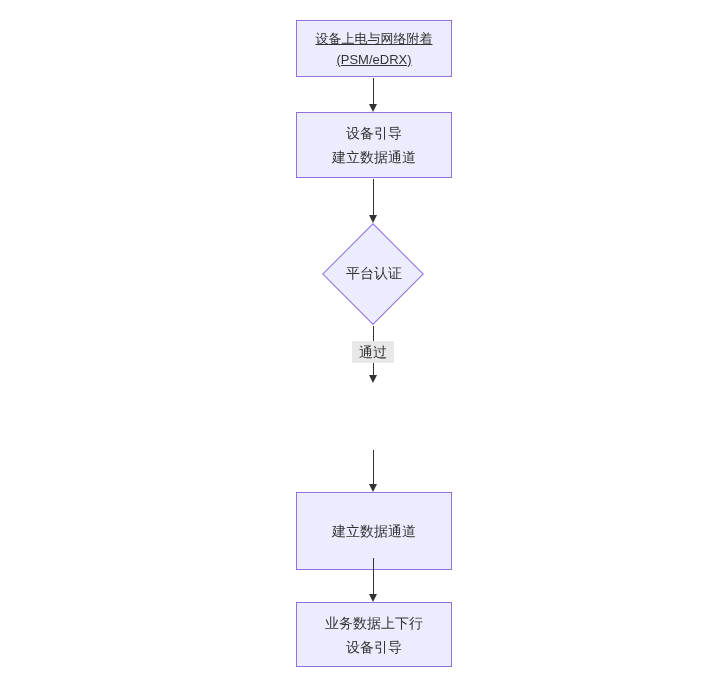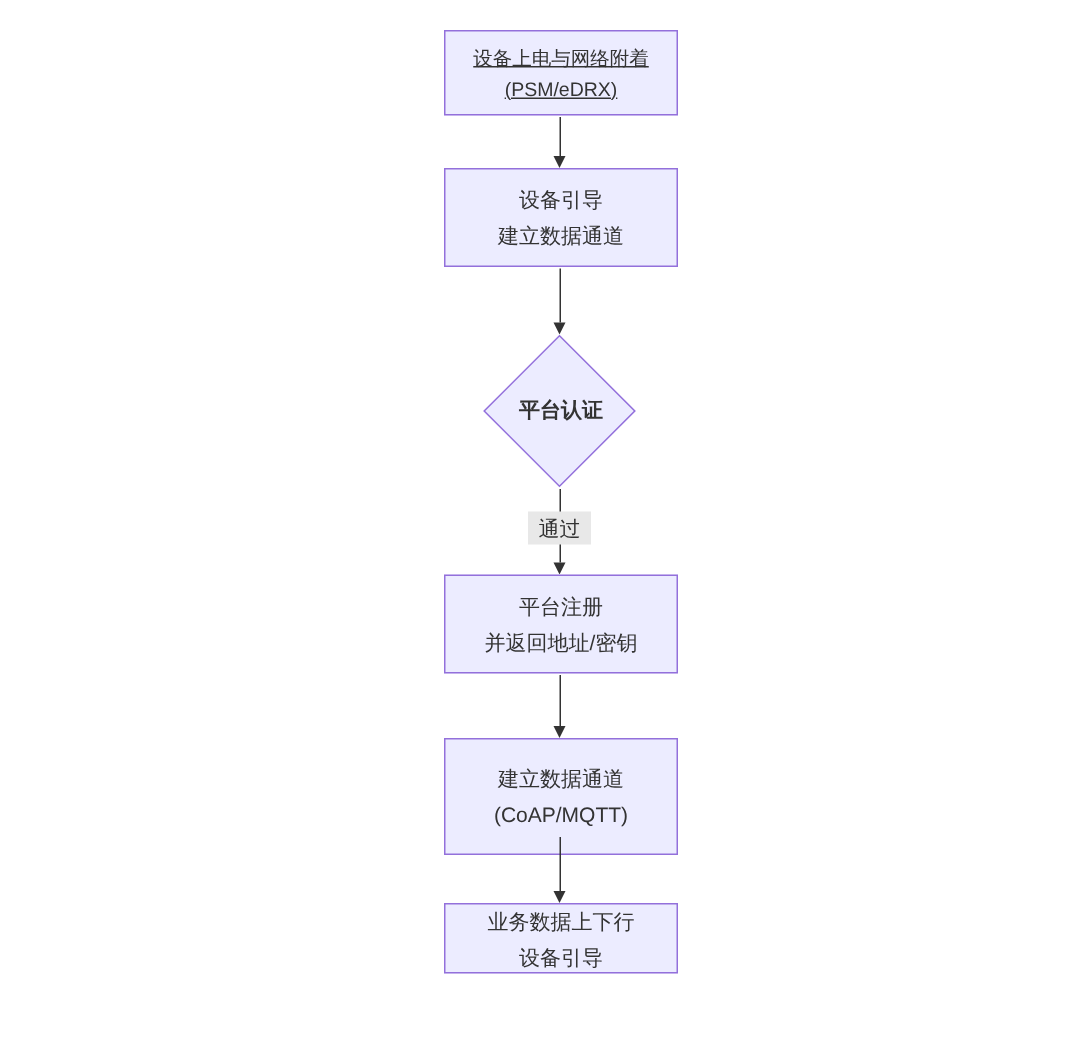--- a/index.html
+++ b/index.html
@@ -68,21 +68,20 @@
     position: absolute;
     left: 322px;
     top: 238px;
     width: 104px;
     height: 72px;
     display: flex;
     align-items: center;
     justify-content: center;
     font-size: 14px;
     text-align: center;
-    font-weight: bold;
   }
   .edge-label {
     position: absolute;
     left: 373px;
     top: 341px;
     transform: translateX(-50%);
     background: var(--edge-label-bg, #E8E8E8);
     font-size: 14px;
     line-height: 20px;
     padding: 1px 7px;
@@ -111,34 +110,29 @@
   <div class="edge-line" style="top:179px;height:36px;"></div>
   <div class="arrowhead" style="top:215px;"></div>
 
   <div class="diamond-shape"></div>
   <div class="diamond-label">平台认证</div>
 
   <div class="edge-line" style="top:326px;height:49px;"></div>
   <div class="edge-label">通过</div>
   <div class="arrowhead" style="top:375px;"></div>
 
-  <div class="rect-node" style="top:383px;height:66px;">
-    <div class="node-line">平台注册</div>
-    <div class="node-line">并返回地址/密钥</div>
-  </div>
 
   <div class="edge-line" style="top:450px;height:34px;"></div>
   <div class="arrowhead" style="top:484px;"></div>
 
   <div class="rect-node" style="top:492px;height:78px;">
     <div class="node-line">建立数据通道</div>
-    <div class="node-line">(CoAP/MQTT)</div>
   </div>
 
   <div class="edge-line" style="top:558px;height:36px;"></div>
   <div class="arrowhead" style="top:594px;"></div>
 
-  <div class="rect-node" style="top:602px;height:47px;align-items:center;">
+  <div class="rect-node" style="top:602px;height:65px;align-items:center;">
     <div class="node-line">业务数据上下行</div>
     <div class="node-line">设备引导</div>
   </div>
 
 </div>
 
 </body></html>

